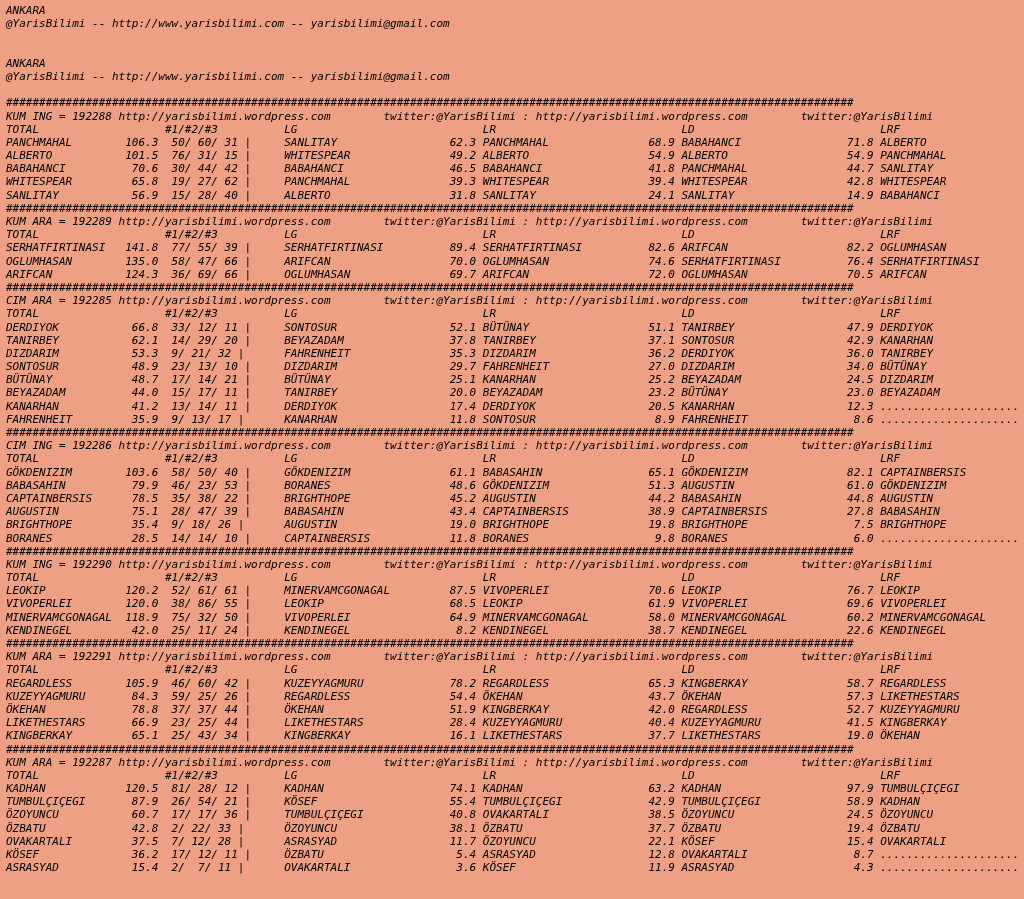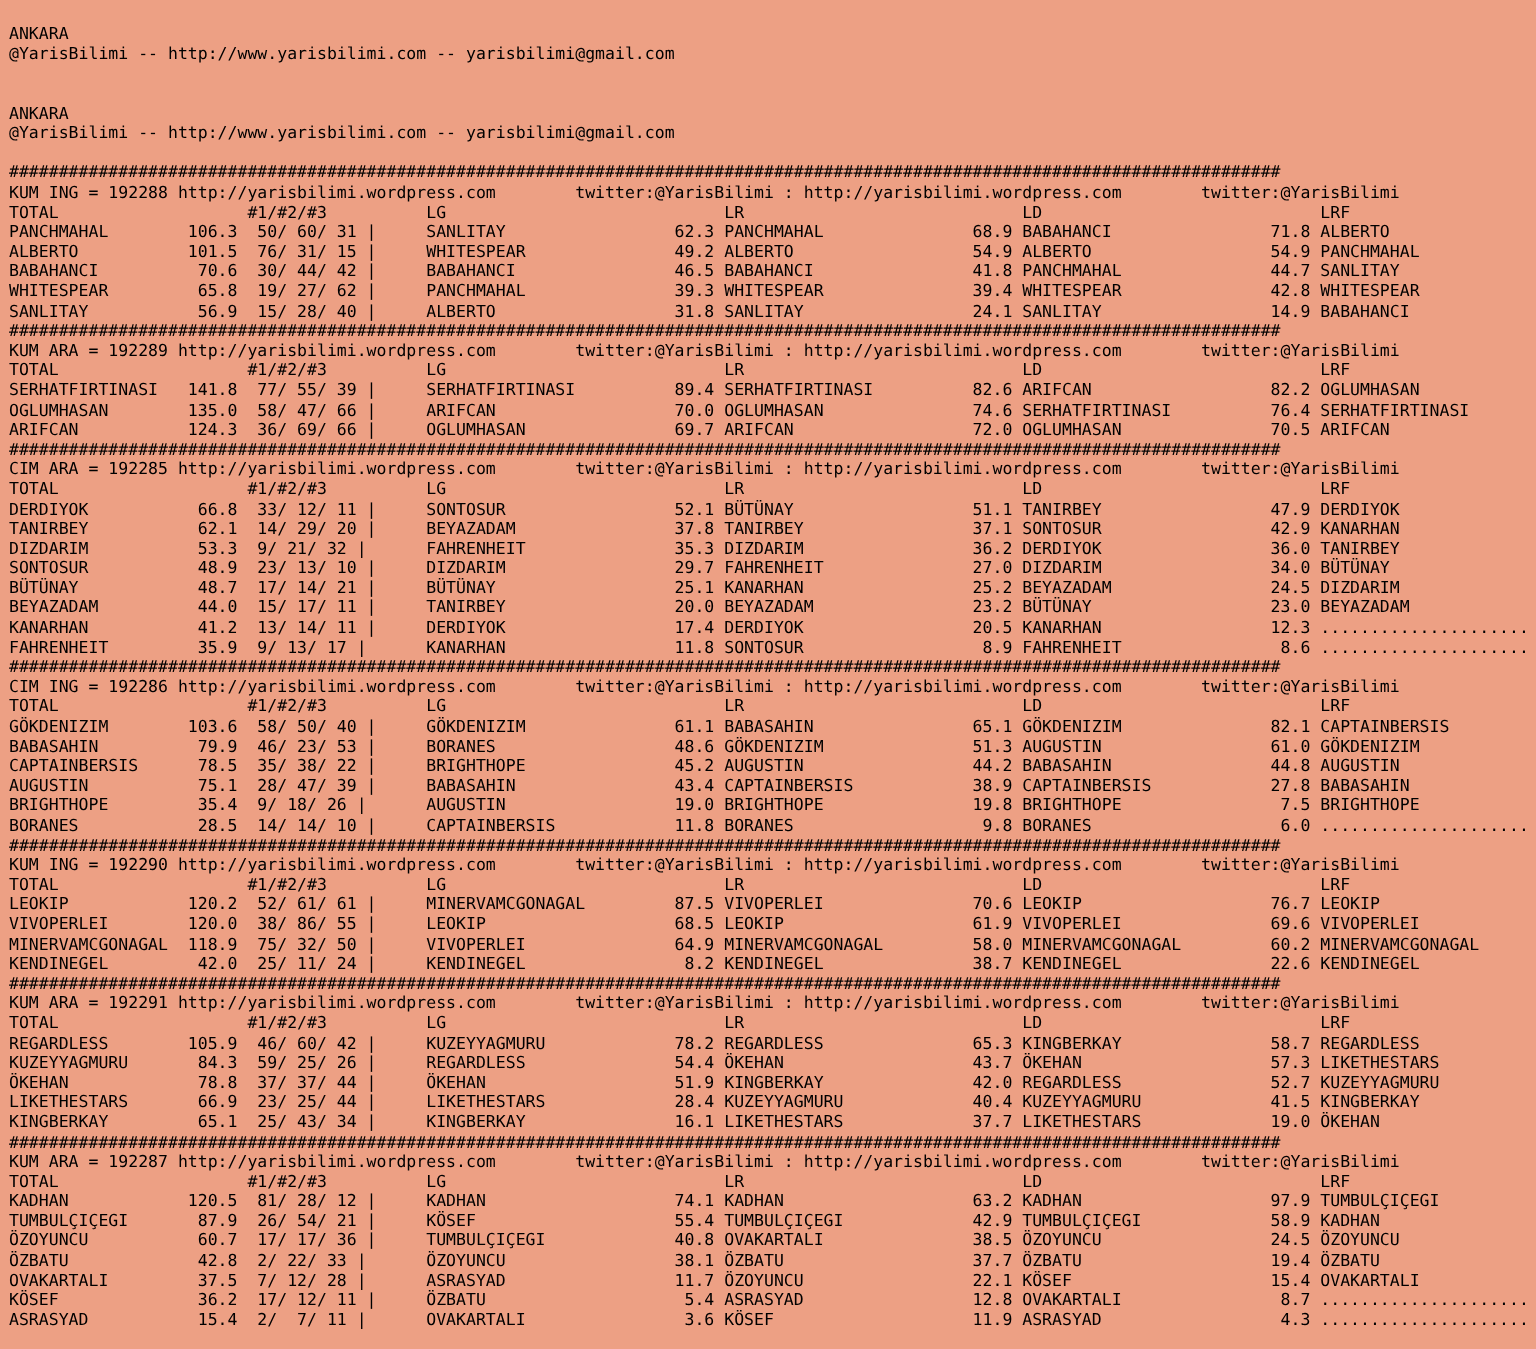--- a/index.html
+++ b/index.html
@@ -10,23 +10,24 @@
   body {
     width: 1024px;
     min-height: 899px;
     font-family: "DejaVu Sans Mono", "Liberation Mono", monospace;
     font-size: 11px;
     line-height: 13.2px;
     color: #000000;
     background: #eda084;
   }
   #doc {
-    padding: 16px 0 0 6px;
+    padding: 4px 0 0 6px;
     white-space: pre;
     letter-spacing: 0px;
+    font-style: italic;
   }
   .line {
     white-space: pre;
     font-family: "DejaVu Sans Mono", "Liberation Mono", monospace;
     font-size: 11px;
     line-height: 13.2px;
     height: 13.2px;
   }
   .blank { height: 13.2px; }
 </style>

